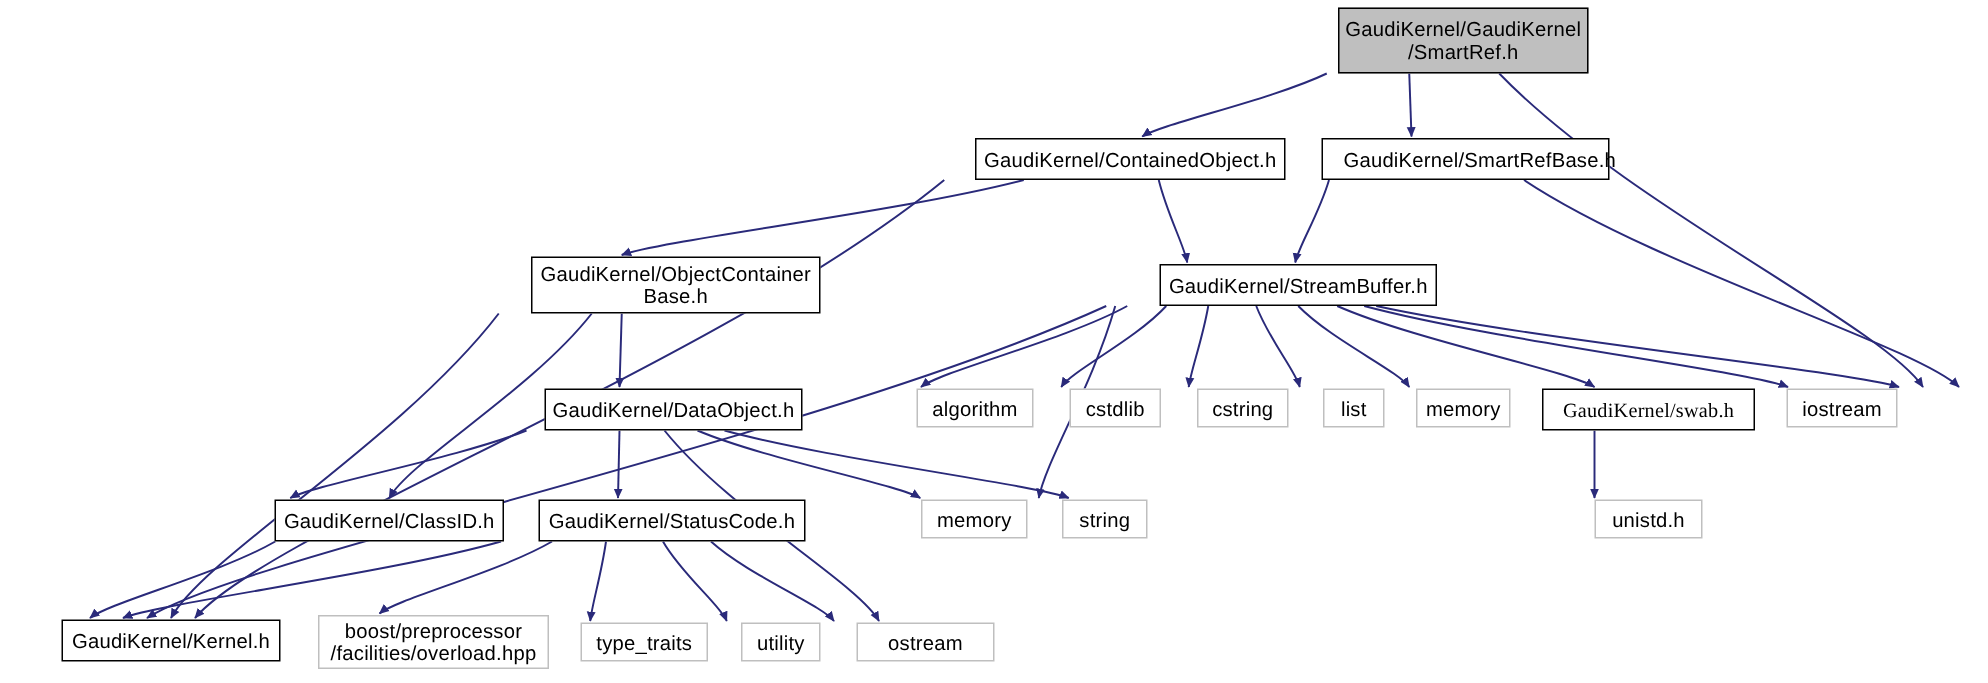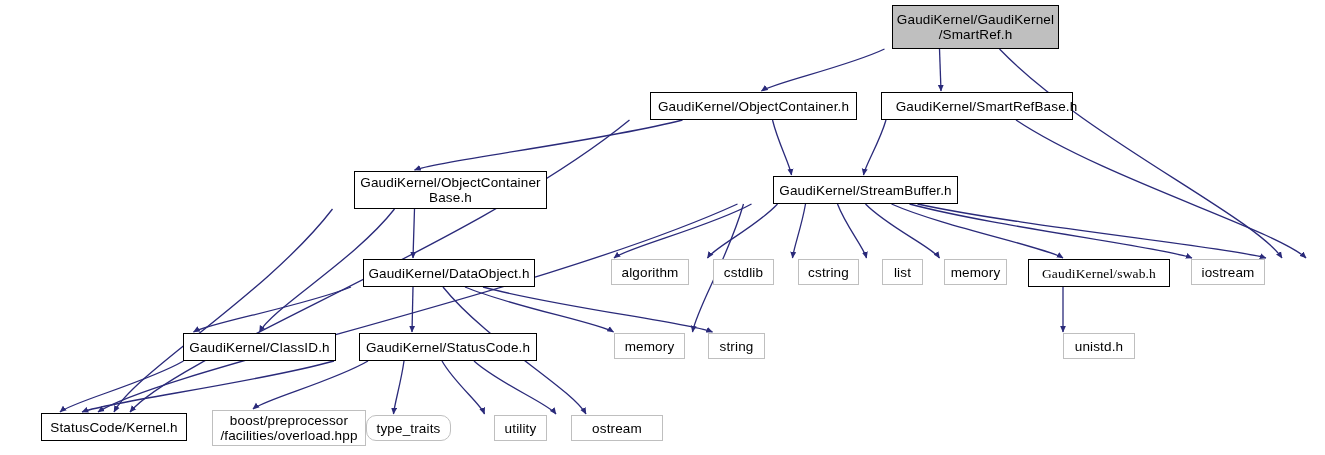--- a/index.html
+++ b/index.html
@@ -87,38 +87,38 @@
       <path d="M183.5,361 C146.45,382.42 72.35,401.8 60,412" fill="none" stroke="#2a2a7a" stroke-width="1.3" marker-end="url(#arrow)"></path>
       <path d="M334,361 C258.4,382.42 107.2,401.8 82,412" fill="none" stroke="#2a2a7a" stroke-width="1.3" marker-end="url(#arrow)"></path>
       <path d="M368,361 C333.5,381.16 264.5,399.4 253,409" fill="none" stroke="#2a2a7a" stroke-width="1.3" marker-end="url(#arrow)"></path>
       <path d="M404,361 C400.85,383.26 394.55,403.4 393.5,414" fill="none" stroke="#2a2a7a" stroke-width="1.3" marker-end="url(#arrow)"></path>
       <path d="M442,361 C454.75,383.26 480.25,403.4 484.5,414" fill="none" stroke="#2a2a7a" stroke-width="1.3" marker-end="url(#arrow)"></path>
       <path d="M474,361 C498.6,383.26 547.8,403.4 556,414" fill="none" stroke="#2a2a7a" stroke-width="1.3" marker-end="url(#arrow)"></path>
       <path d="M1063,287 L1063,332" fill="none" stroke="#2a2a7a" stroke-width="1.3" marker-end="url(#arrow)"></path>
     </svg>
 <div class="node root" style="left: 856px; top: 5px; width: 167px; height: 44px;">GaudiKernel/GaudiKernel
 /SmartRef.h</div>
-    <div class="node gaudi" style="left: 614px; top: 92px; width: 207px; height: 28px;">GaudiKernel/ObjectContainer.h</div>
+    <div class="node gaudi" style="left: 614px; top: 92px; width: 207px; height: 28px;">GaudiKernel/ContainedObject.h</div>
     <div class="node gaudi" style="left: 845px; top: 92px; width: 192px; height: 28px; padding-left: 19px;">GaudiKernel/SmartRefBase.h</div>
     <div class="node gaudi" style="left: 318px; top: 171px; width: 193px; height: 38px;">GaudiKernel/ObjectContainer
 Base.h</div>
     <div class="node gaudi" style="left: 737px; top: 176px; width: 185px; height: 28px;">GaudiKernel/StreamBuffer.h</div>
     <div class="node gaudi" style="left: 327px; top: 259px; width: 172px; height: 28px;">GaudiKernel/DataObject.h</div>
     <div class="node sys" style="left: 575px; top: 259px; width: 78px; height: 26px;">algorithm</div>
     <div class="node sys" style="left: 677px; top: 259px; width: 61px; height: 26px;">cstdlib</div>
     <div class="node sys" style="left: 762px; top: 259px; width: 61px; height: 26px;">cstring</div>
     <div class="node sys" style="left: 846px; top: 259px; width: 41px; height: 26px;">list</div>
     <div class="node sys" style="left: 908px; top: 259px; width: 63px; height: 26px;">memory</div>
     <div class="node gaudi" style="left: 992px; top: 259px; width: 142px; height: 28px; font-family: Liberation Serif, serif;">GaudiKernel/swab.h</div>
     <div class="node sys" style="left: 1155px; top: 259px; width: 74px; height: 26px;">iostream</div>
     <div class="node sys" style="left: 1311px; top: 259px; width: 52px; height: 26px;">typeinfo</div>
     <div class="node sys" style="left: 578px; top: 333px; width: 71px; height: 26px;">memory</div>
     <div class="node sys" style="left: 672px; top: 333px; width: 57px; height: 26px;">string</div>
     <div class="node gaudi" style="left: 323px; top: 333px; width: 178px; height: 28px;">GaudiKernel/StatusCode.h</div>
     <div class="node gaudi" style="left: 147px; top: 333px; width: 153px; height: 28px;">GaudiKernel/ClassID.h</div>
     <div class="node sys" style="left: 1027px; top: 333px; width: 72px; height: 26px;">unistd.h</div>
-    <div class="node gaudi" style="left: 5px; top: 413px; width: 146px; height: 28px;">StatusCode/Kernel.h</div>
+    <div class="node gaudi" style="left: 5px; top: 413px; width: 146px; height: 28px;">GaudiKernel/Kernel.h</div>
     <div class="node sys" style="left: 176px; top: 410px; width: 154px; height: 36px;">boost/preprocessor
 /facilities/overload.hpp</div>
-    <div class="node sys" style="left: 330px; top: 415px; width: 85px; height: 26px; border-radius: 10px;">type_traits</div>
+    <div class="node sys" style="left: 351px; top: 415px; width: 85px; height: 26px;">type_traits</div>
     <div class="node sys" style="left: 458px; top: 415px; width: 53px; height: 26px;">utility</div>
     <div class="node sys" style="left: 535px; top: 415px; width: 92px; height: 26px;">ostream</div>
   </div>
 
 </body></html>

